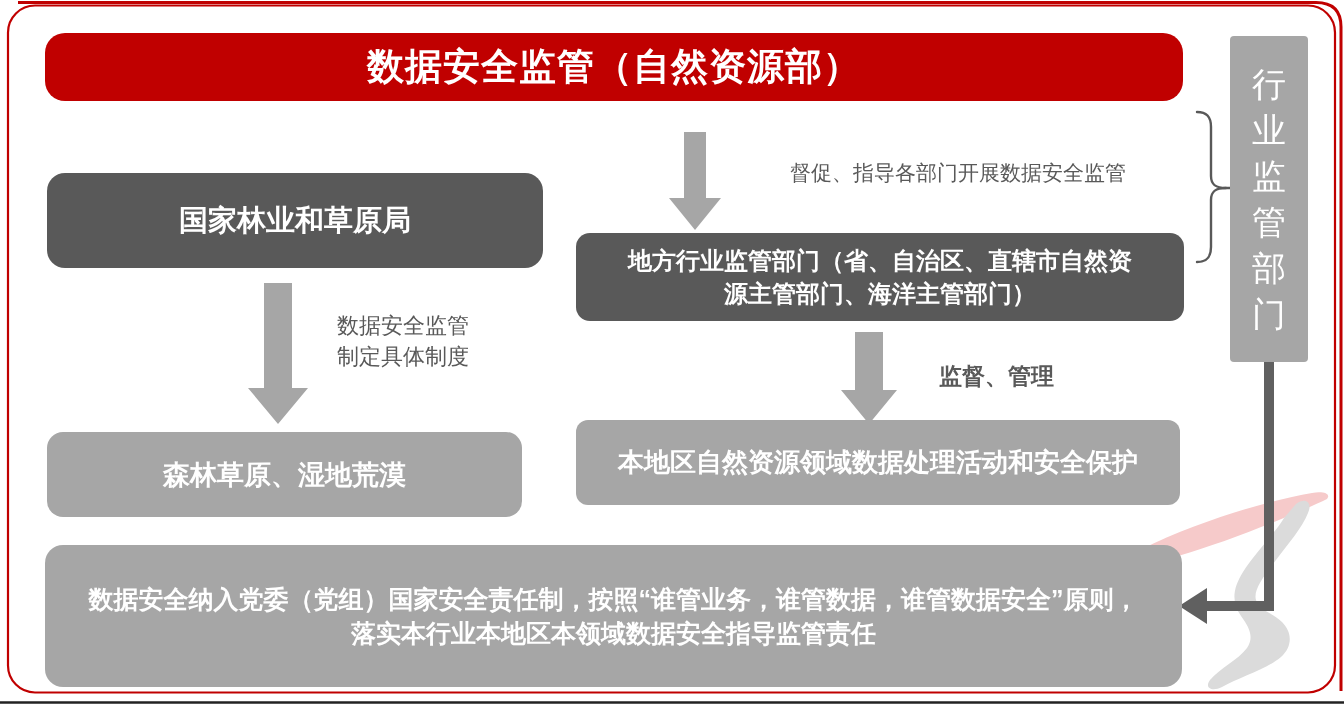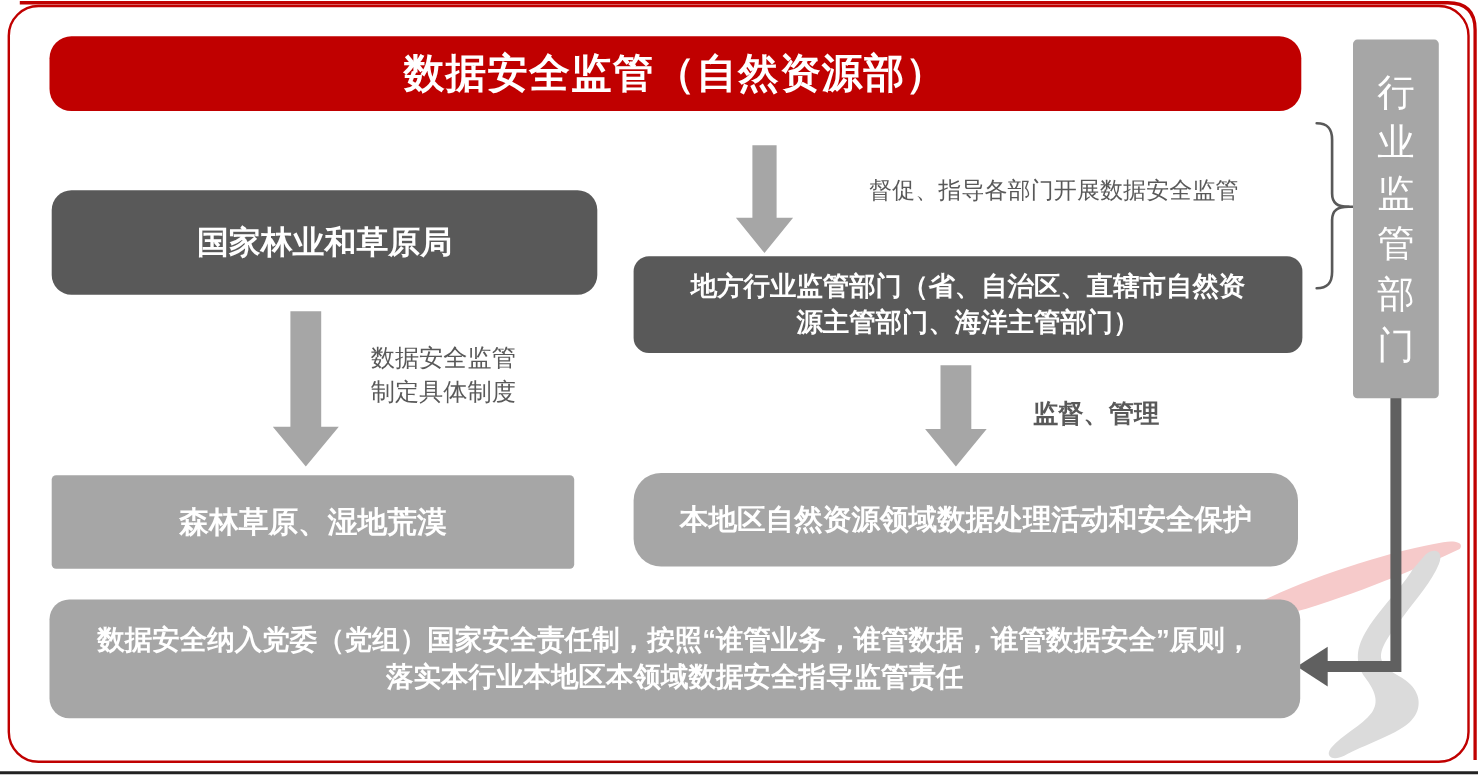--- a/index.html
+++ b/index.html
@@ -31,30 +31,30 @@
     font-size:29px;
   }
   .local{
     left:576px;top:233px;width:608px;height:88px;
     background:#595959;border-radius:14px;
     font-size:24px;line-height:33px;
   }
   .local .wrap{max-width:522px;}
   .forest{
     left:47px;top:432px;width:475px;height:85px;
-    background:#A6A6A6;border-radius:4px;
+    background:#A6A6A6;border-radius:16px;
     font-size:27px;
   }
   .scope{
-    left:576px;top:430px;width:604px;height:85px;
-    background:#A6A6A6;border-radius:25px;
+    left:576px;top:420px;width:604px;height:85px;
+    background:#A6A6A6;border-radius:12px;
     font-size:26px;
   }
   .bottom{
-    left:45px;top:545px;width:1137px;height:108px;
+    left:45px;top:545px;width:1137px;height:142px;
     background:#A6A6A6;border-radius:18px;
     font-size:25px;line-height:34px;
   }
   .side{
     left:1230px;top:36px;width:78px;height:326px;
     background:#A6A6A6;border-radius:4px;
     font-weight:400;
   }
   .side .vtext{
     width:38px;

